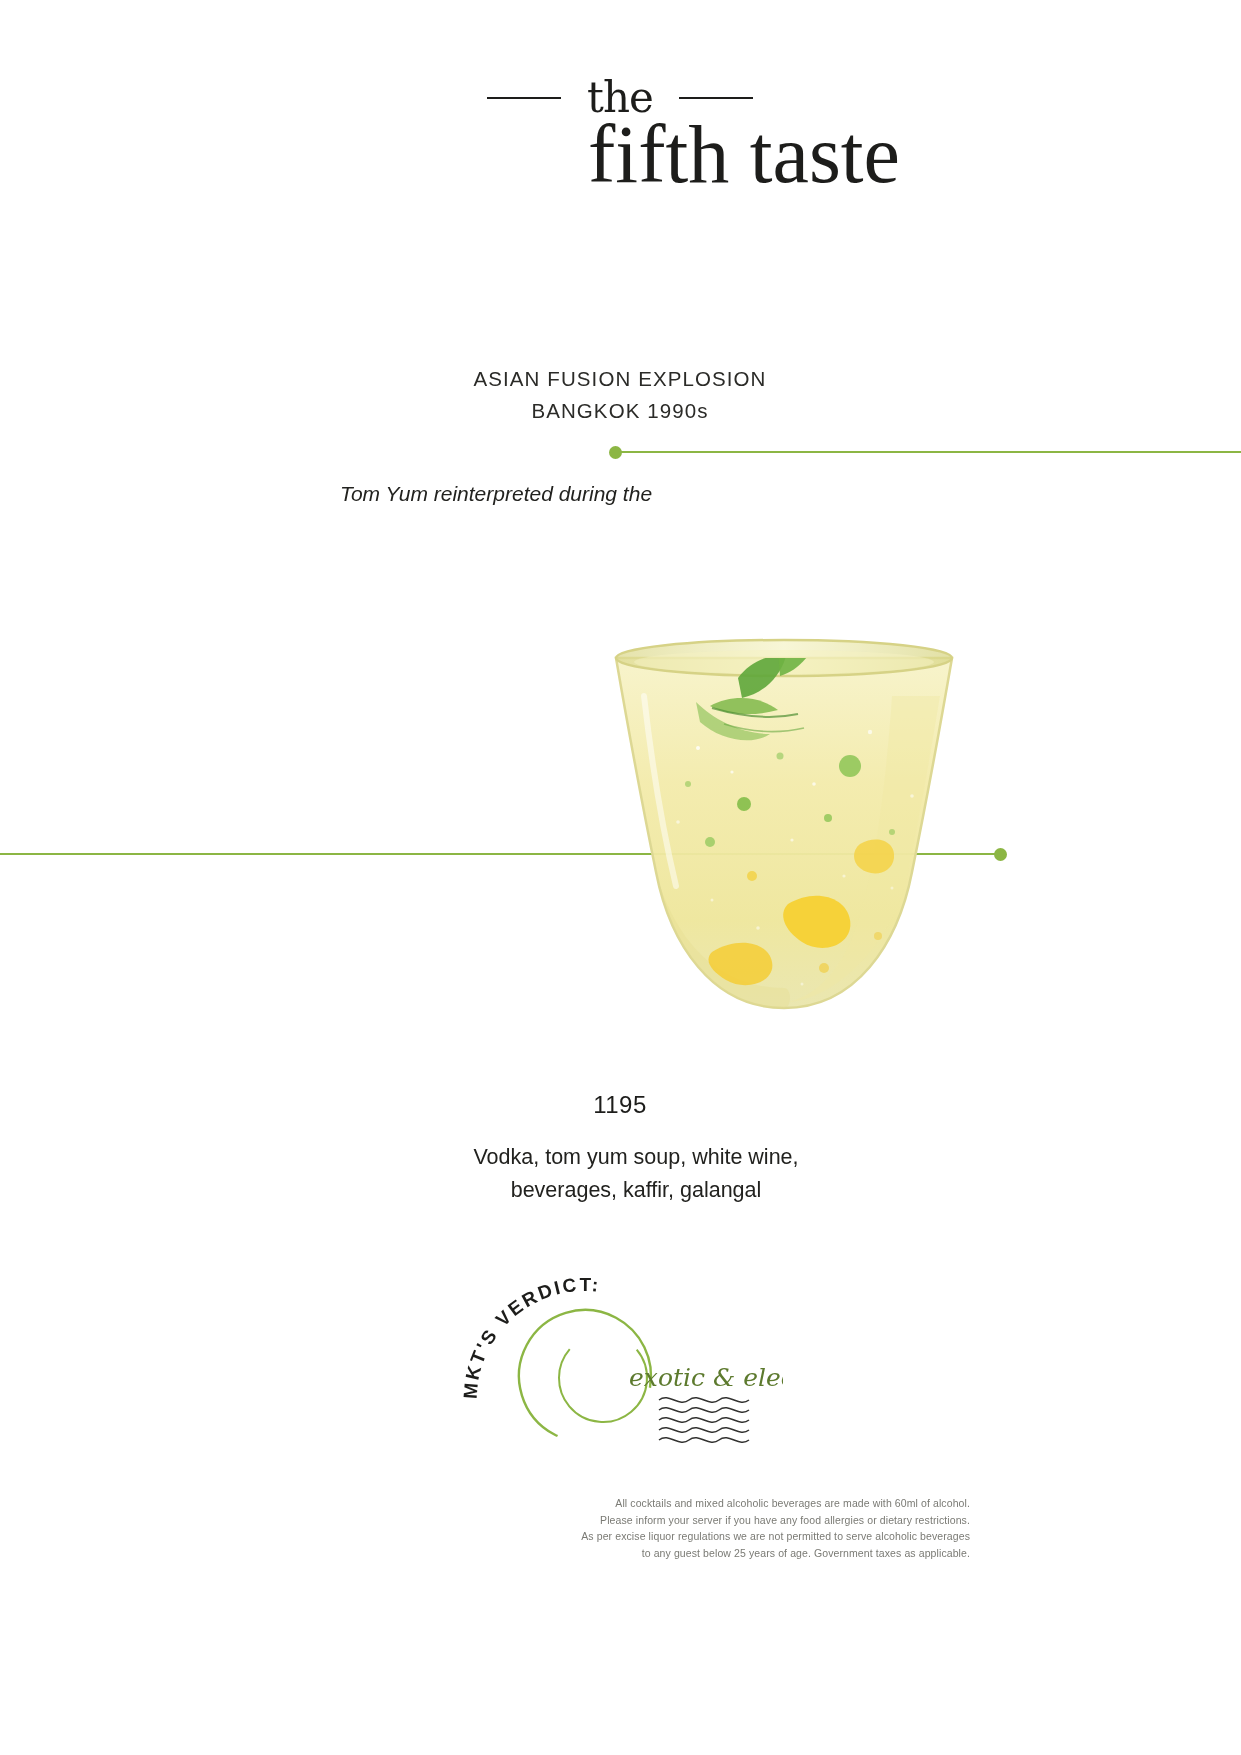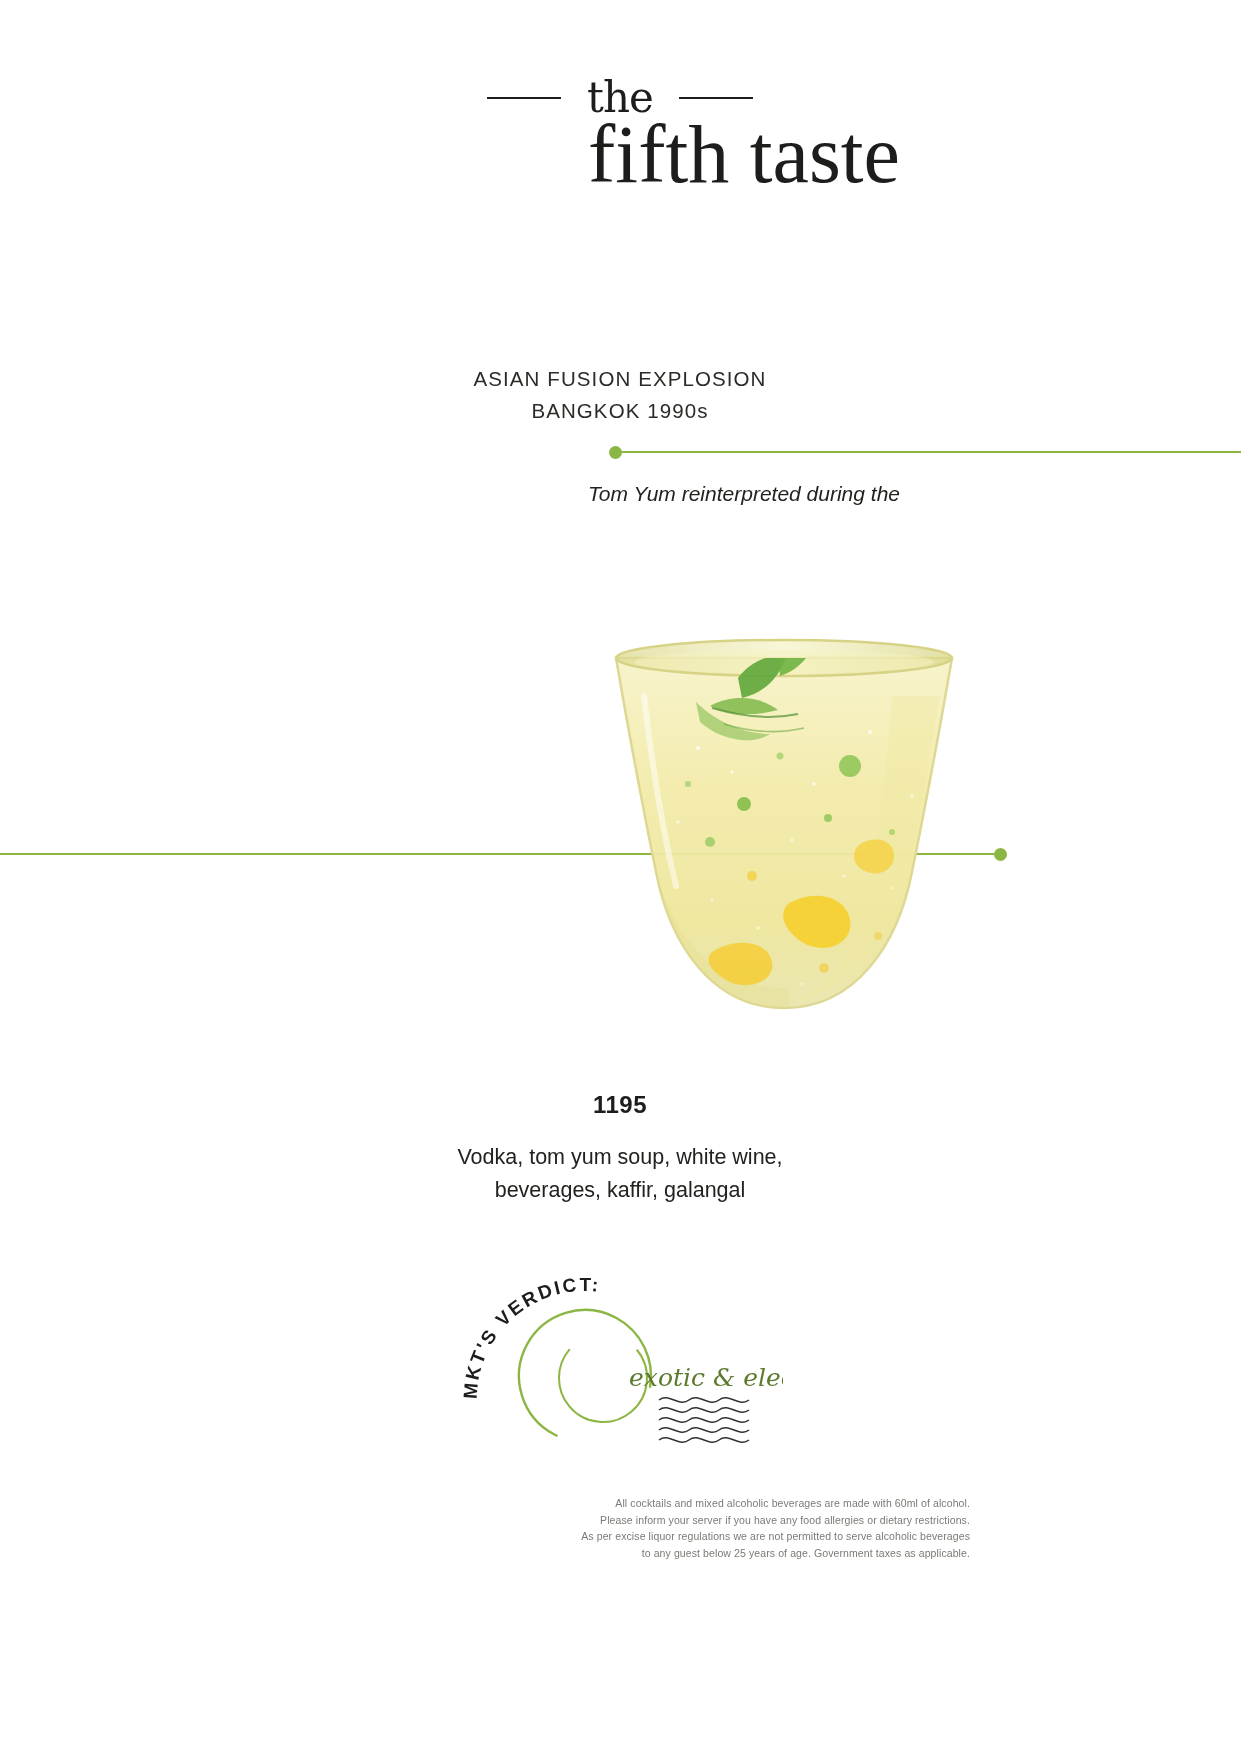--- a/index.html
+++ b/index.html
@@ -87,21 +87,21 @@
     background: #8cb644;
   }
 
   
   .description {
     position: absolute;
     left: 620px;
     top: 478px;
     width: 560px;
     transform: translateX(-50%);
-    text-align: right;
+    text-align: left;
     font-size: 21px;
     font-style: italic;
     line-height: 1.5;
     color: #22221f;
   }
 
   
   .rule-lower {
     position: absolute;
     left: 0px;
@@ -135,25 +135,24 @@
   .price {
     position: absolute;
     left: 620px;
     top: 1091px;
     width: 400px;
     transform: translateX(-50%);
     text-align: center;
     font-size: 24px;
     letter-spacing: 0.5px;
     color: #1d1d1b;
-    font-weight: bold;
   }
   .ingredients {
     position: absolute;
-    left: 620px;
+    left: 636px;
     top: 1141px;
     width: 560px;
     transform: translateX(-50%);
     text-align: center;
     font-size: 21.5px;
     line-height: 1.55;
     color: #22221f;
   }
 
   

